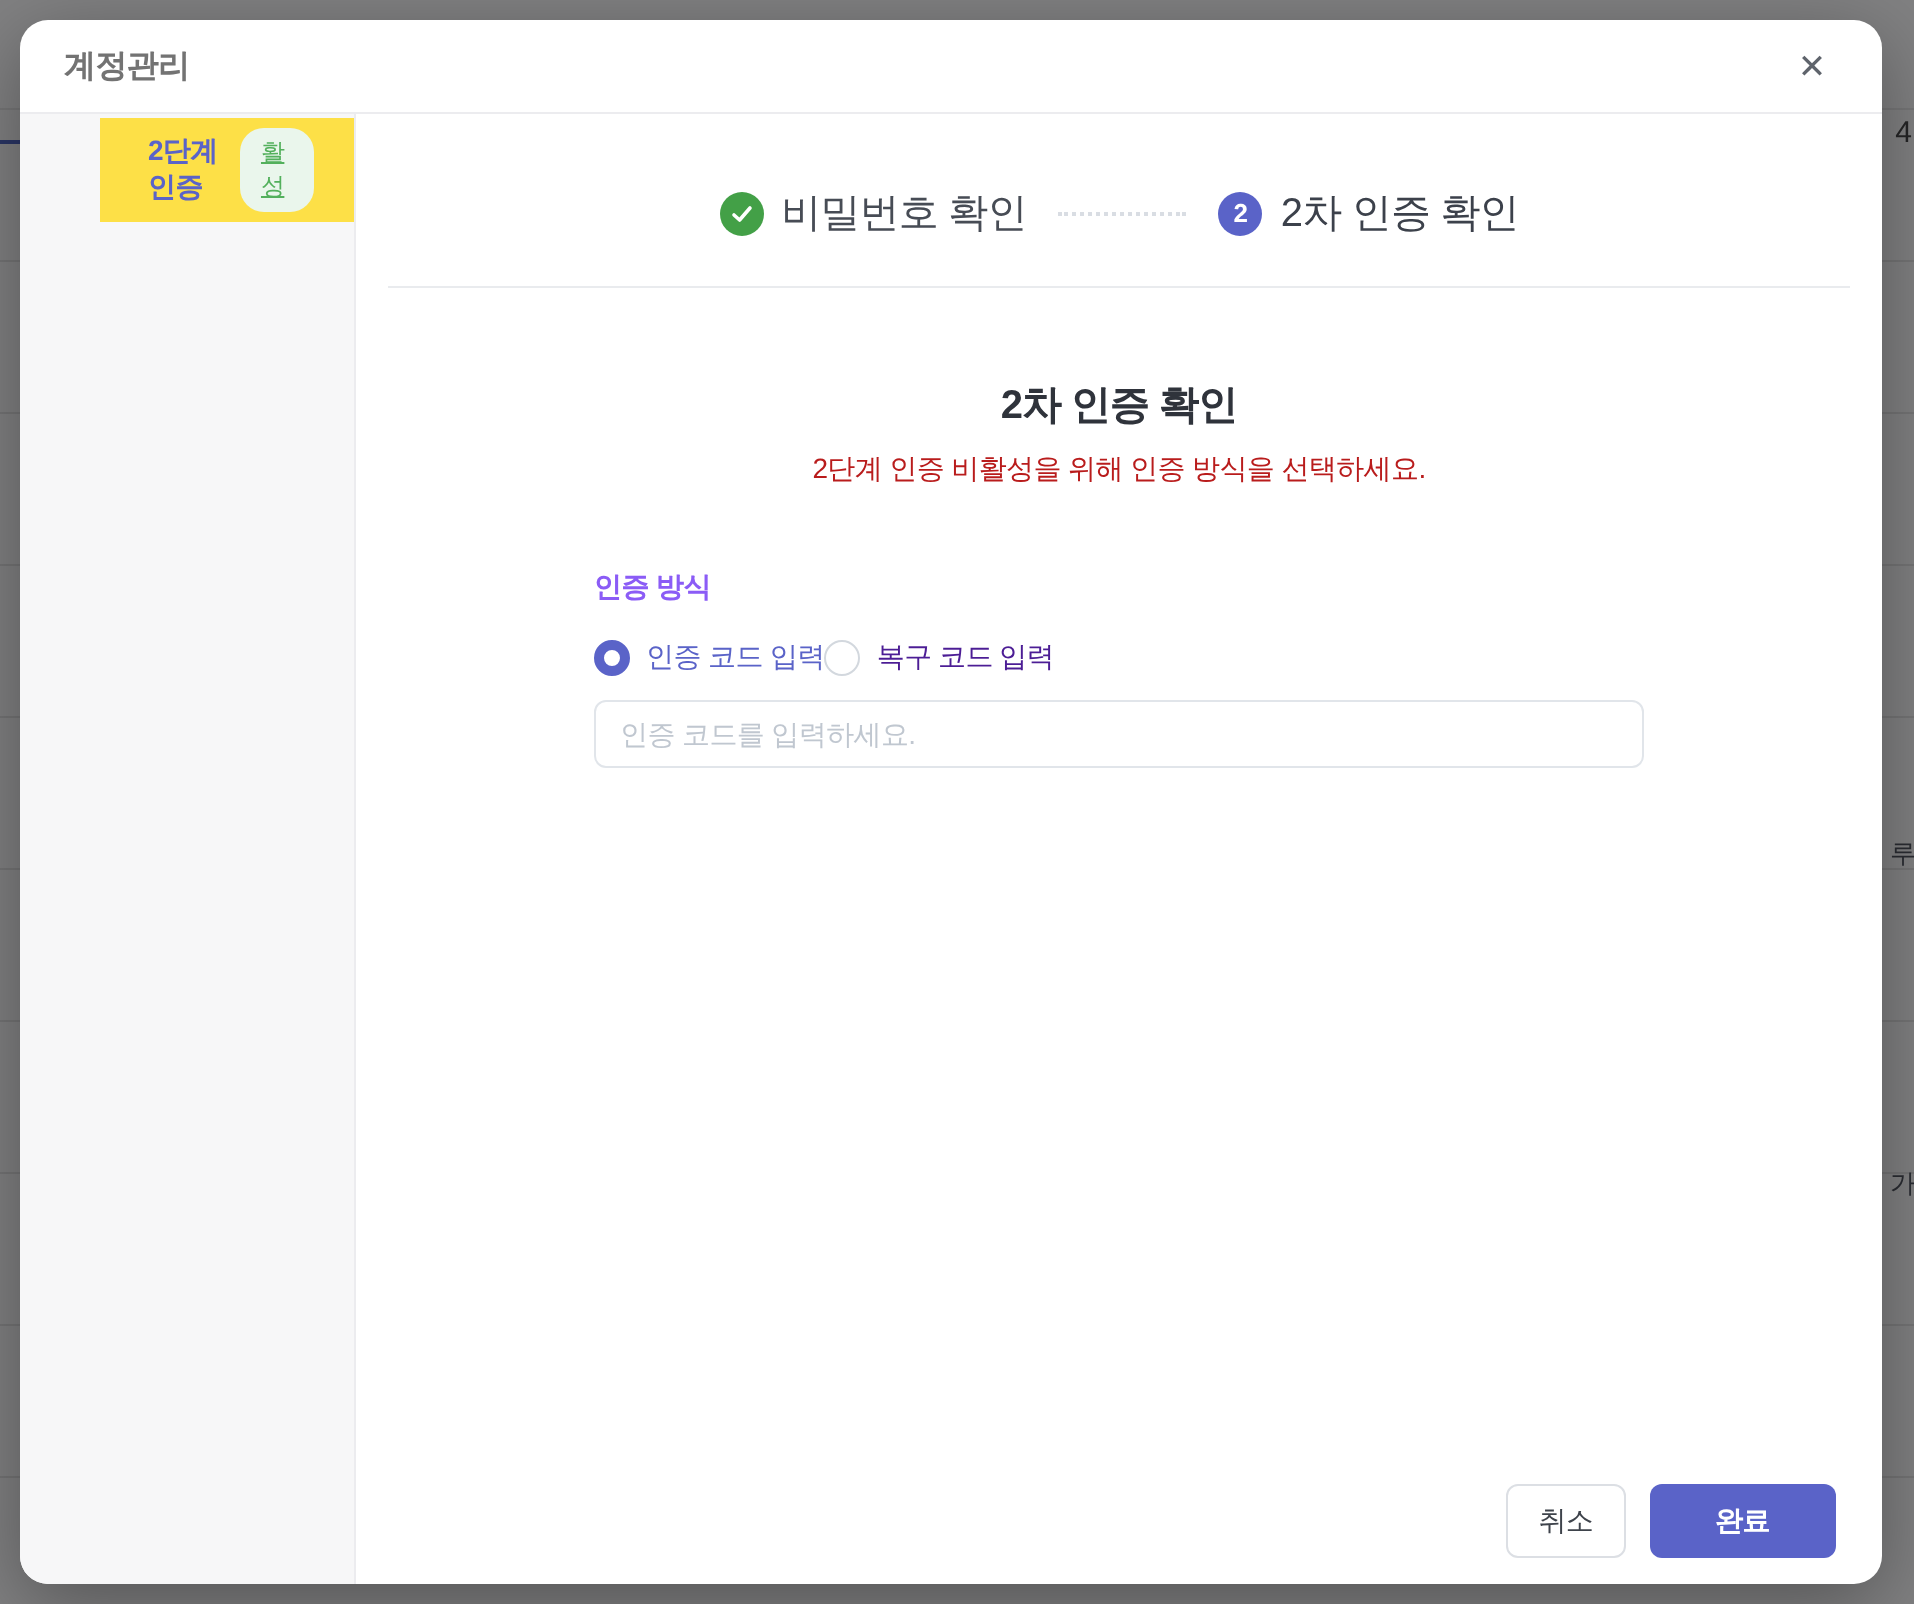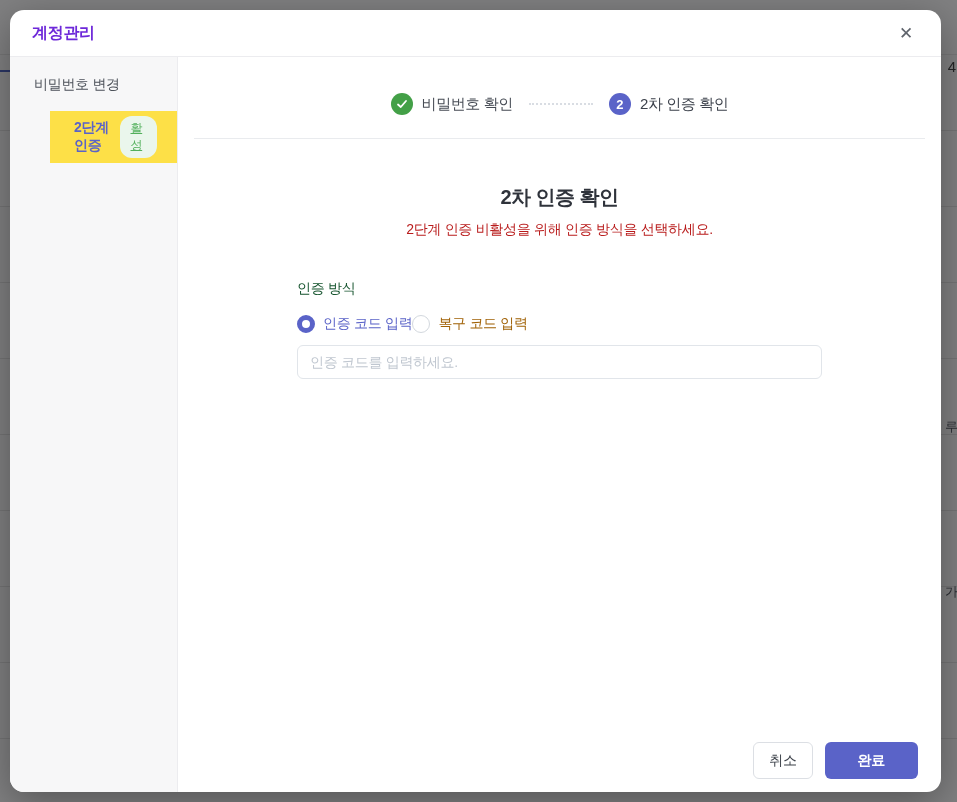--- a/index.html
+++ b/index.html
@@ -19,21 +19,21 @@
     font-size:13px; color:#3a3f4a; white-space:nowrap; }
   .overlay { position:absolute; inset:0; background:rgba(30,30,32,0.56); }
 
   
   .modal { position:absolute; left:10px; top:10px; width:931px; height:782px;
     background:#ffffff; border-radius:14px; overflow:hidden;
     box-shadow:0 10px 40px rgba(0,0,0,0.35); display:flex; flex-direction:column; }
 
   .modal-header { height:47px; flex:0 0 47px; display:flex; align-items:center;
     justify-content:space-between; padding:0 22px; border-bottom:1px solid #ececef; }
-  .modal-title { font-size:16px; font-weight:700; color:#6d28d9; letter-spacing:-0.3px; }
+  .modal-title { font-size:16px; font-weight:700; color:#737373; letter-spacing:-0.3px; }
   .close-btn { width:26px; height:26px; border:none; background:transparent; cursor:pointer;
     font-size:17px; color:#5f646c; line-height:1; display:flex; align-items:center; justify-content:center; }
 
   .modal-body { flex:1; display:flex; min-height:0; }
 
   
   .sidebar { width:168px; flex:0 0 168px; background:#f7f7f8; border-right:1px solid #ececef;
     padding-top:2px; }
   .side-item { height:52px; display:flex; align-items:center; padding:0 20px 0 24px;
     font-size:14px; color:#4b5058; cursor:pointer; letter-spacing:-0.3px; }
@@ -44,42 +44,42 @@
   
   .main { flex:1; display:flex; flex-direction:column; min-width:0; }
 
   .stepper { margin-top:36px; display:flex; align-items:center; justify-content:center; }
   .step { display:flex; align-items:center; gap:9px; }
   .step-circle { width:22px; height:22px; border-radius:50%; display:flex;
     align-items:center; justify-content:center; flex:0 0 22px; }
   .step-circle.done { background:var(--success,#43a047); }
   .step-circle.current { background:var(--accent,#5a63c8); color:#fff;
     font-size:13px; font-weight:700; }
-  .step-label { font-size:15px; color:#474c55; letter-spacing:-0.4px; }
+  .step-label { font-size:20px; color:#474c55; letter-spacing:-0.4px; }
   .step-label.current { color:#3c414b; font-weight:400; }
   .step-connector { width:64px; border-top:2px dotted #d9dde3; margin:0 16px; }
 
   .stepper-divider { border:none; border-top:1px solid #e9ebee; margin:23px 16px 0 16px; }
 
   .content-col { width:525px; margin:45px auto 0 auto; }
   .content-title { font-size:20px; font-weight:700; color:#2f333b; text-align:center;
     letter-spacing:-0.5px; }
   .content-subtitle { margin-top:10px; font-size:14px; color:#b91c1c; text-align:center;
     letter-spacing:-0.3px; }
 
-  .field-label { font-size:14px; font-weight:400; color:#14532d; letter-spacing:-0.3px; }
+  .field-label { font-size:14px; font-weight:700; color:#8b5cf6; letter-spacing:-0.3px; }
   .method-label { margin-top:41px; }
   .radio-row { margin-top:17px; display:flex; align-items:center; }
   .radio-opt { display:flex; align-items:center; gap:8px; cursor:pointer; }
   .radio-dot { width:18px; height:18px; border-radius:50%; background:#fff; flex:0 0 18px; }
   .radio-dot.selected { border:5px solid var(--accent,#5a63c8); }
   .radio-dot.unselected { border:1.5px solid #d3d8de; }
   .radio-label { font-size:14px; letter-spacing:-0.3px; }
   .radio-label.selected { color:var(--accent,#5a63c8); }
-  .radio-label.unselected { color:#a16207; }
+  .radio-label.unselected { color:#4c1d95;font-family:Liberation Serif, serif; }
 
   .code-label { margin-top:39px; }
   .code-input { margin-top:12px; width:100%; height:34px; border:1px solid #e1e5ea;
     border-radius:6px; padding:4px 12px; font-size:14px; color:#333; outline:none;
     font-family:"Liberation Sans","DejaVu Sans",sans-serif; letter-spacing:-0.3px; }
   .code-input::placeholder { color:#c0c7d0; }
 
   .modal-footer { margin-top:auto; display:flex; justify-content:flex-end; gap:12px;
     padding:0 23px 13px 0; }
   .btn { height:37px; border-radius:6px; font-size:14px; cursor:pointer; letter-spacing:-0.3px;
@@ -104,23 +104,20 @@
 <div class="modal">
 
   <div class="modal-header">
     <div class="modal-title">계정관리</div>
     <button class="close-btn">✕</button>
   </div>
 
   <div class="modal-body">
 
     <div class="sidebar">
-      <div class="side-item">
-        <span>비밀번호 변경</span>
-      </div>
       <div class="side-item active">
         <span>2단계 인증</span>
         <span class="side-badge">활성</span>
       </div>
     </div>
 
     <div class="main">
 
       <div class="stepper">
         <div class="step">

